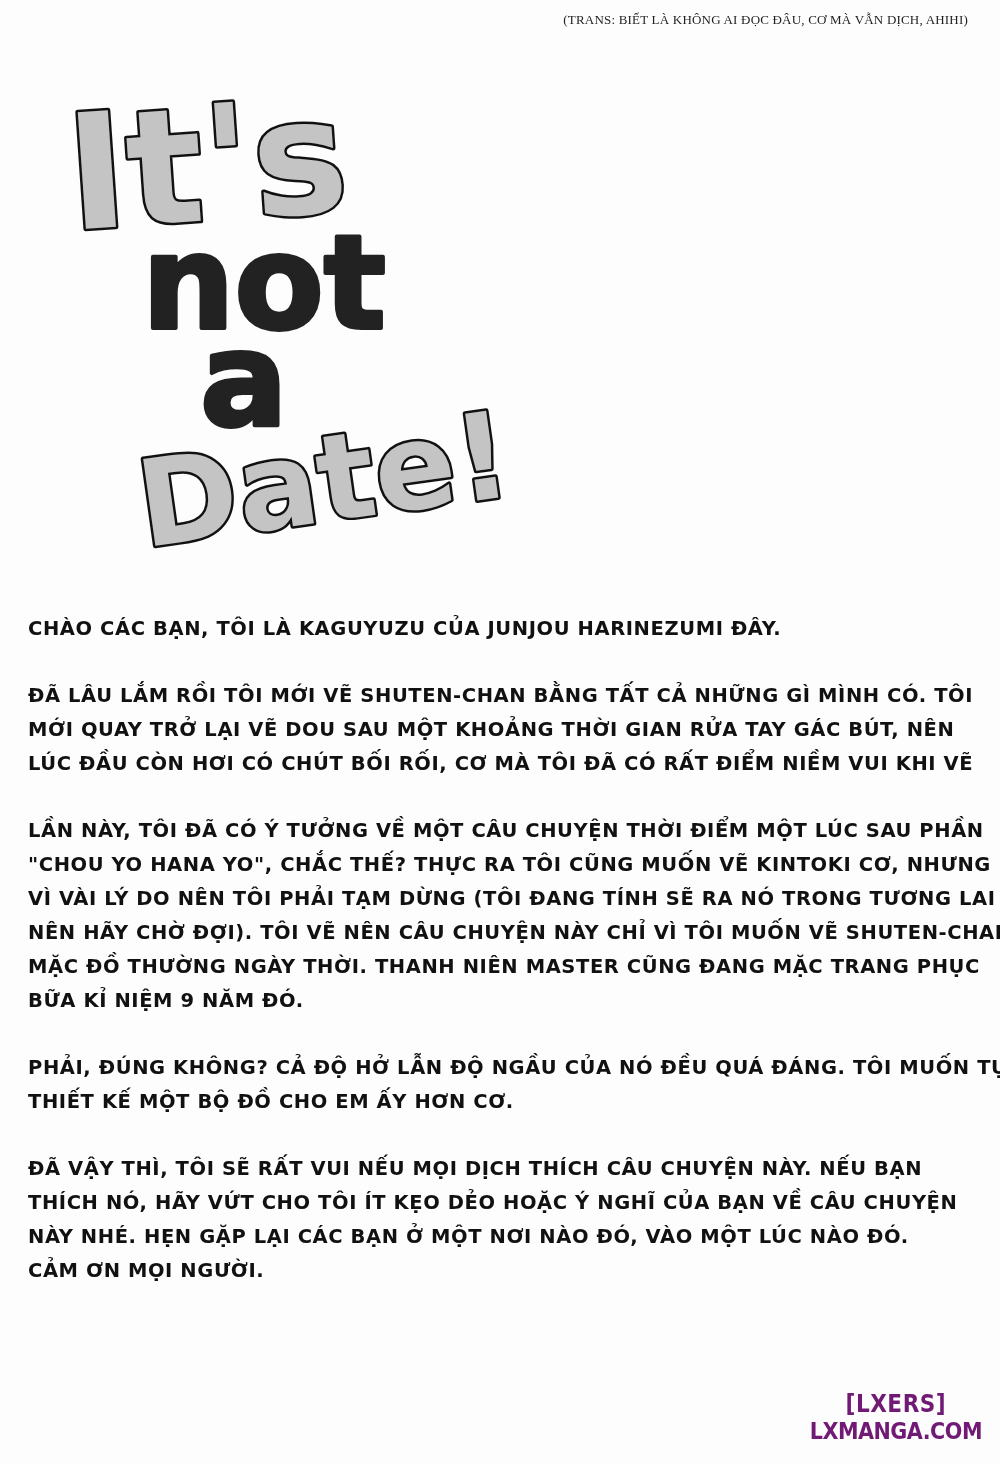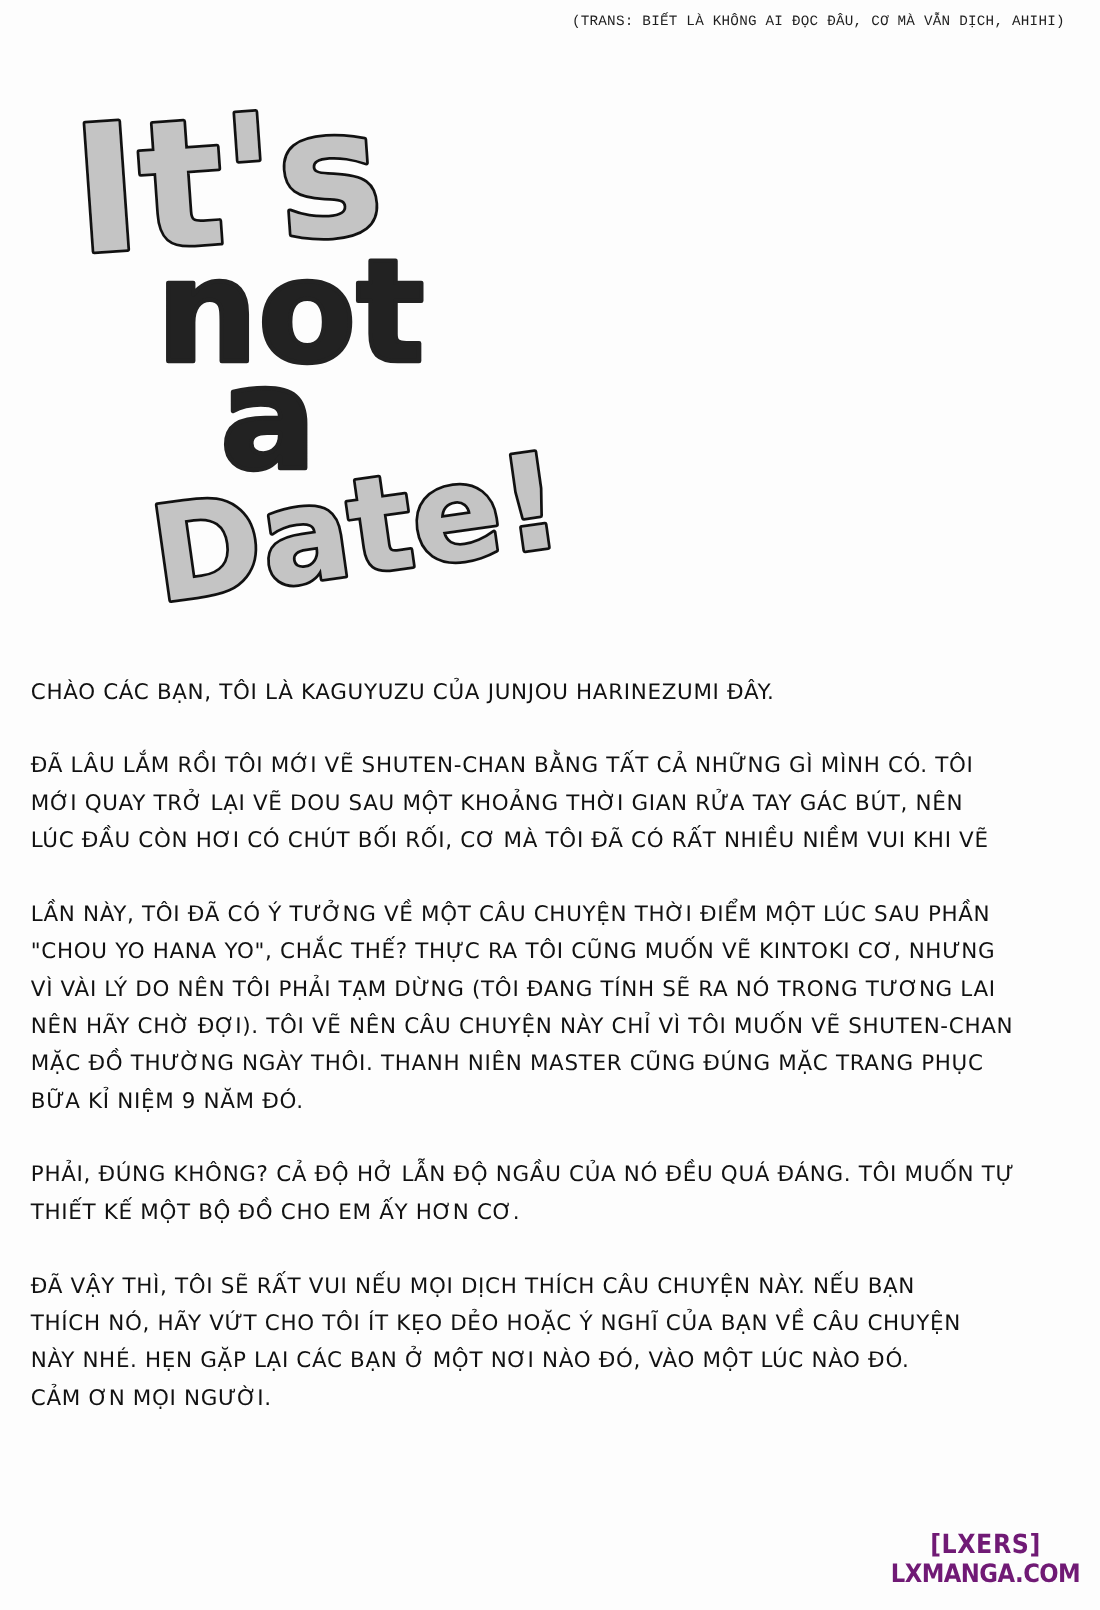--- a/index.html
+++ b/index.html
@@ -12,21 +12,21 @@
       height: 1464px;
       position: relative;
       overflow: hidden;
       font-family: "DejaVu Sans", sans-serif;
       color: #141414;
     }
     .trans-note {
       position: absolute;
       top: 12px;
       right: 32px;
-      font-family: Liberation Mono, monospace;
+      font-family: Liberation Serif, serif;
       font-size: 13px;
       letter-spacing: 0.2px;
       color: #1e1e1e;
       white-space: nowrap;
     }
     .title-art {
       position: absolute;
       left: 60px;
       top: 70px;
       width: 420px;
@@ -53,21 +53,21 @@
       stroke: #222;
       stroke-width: 4px;
       stroke-linejoin: round;
     }
     .body-text {
       position: absolute;
       left: 28px;
       top: 612px;
       width: 950px;
       font-family: "DejaVu Sans", sans-serif;
-      font-weight: normal;
+      font-weight: bold;
       font-size: 19.5px;
       line-height: 34px;
       letter-spacing: 0.6px;
       color: #111;
     }
     .para {
       margin: 0 0 33px 0;
     }
     .para .line {
       display: block;
@@ -113,28 +113,28 @@
   </svg>
 </div>
 
 <div class="body-text">
   <div class="para">
     <span class="line">CHÀO CÁC BẠN, TÔI LÀ KAGUYUZU CỦA JUNJOU HARINEZUMI ĐÂY.</span>
   </div>
   <div class="para">
     <span class="line">ĐÃ LÂU LẮM RỒI TÔI MỚI VẼ SHUTEN-CHAN BẰNG TẤT CẢ NHỮNG GÌ MÌNH CÓ. TÔI</span>
     <span class="line">MỚI QUAY TRỞ LẠI VẼ DOU SAU MỘT KHOẢNG THỜI GIAN RỬA TAY GÁC BÚT, NÊN</span>
-    <span class="line">LÚC ĐẦU CÒN HƠI CÓ CHÚT BỐI RỐI, CƠ MÀ TÔI ĐÃ CÓ RẤT NHIỀU NIỀM VUI KHI VẼ</span>
+    <span class="line">LÚC ĐẦU CÒN HƠI CÓ CHÚT BỐI RỐI, CƠ MÀ TÔI ĐÃ CÓ RẤT ĐIỂM NIỀM VUI KHI VẼ</span>
   </div>
   <div class="para">
     <span class="line">LẦN NÀY, TÔI ĐÃ CÓ Ý TƯỞNG VỀ MỘT CÂU CHUYỆN THỜI ĐIỂM MỘT LÚC SAU PHẦN</span>
     <span class="line">"CHOU YO HANA YO", CHẮC THẾ? THỰC RA TÔI CŨNG MUỐN VẼ KINTOKI CƠ, NHƯNG</span>
     <span class="line">VÌ VÀI LÝ DO NÊN TÔI PHẢI TẠM DỪNG (TÔI ĐANG TÍNH SẼ RA NÓ TRONG TƯƠNG LAI</span>
     <span class="line">NÊN HÃY CHỜ ĐỢI). TÔI VẼ NÊN CÂU CHUYỆN NÀY CHỈ VÌ TÔI MUỐN VẼ SHUTEN-CHAN</span>
-    <span class="line">MẶC ĐỒ THƯỜNG NGÀY THÔI. THANH NIÊN MASTER CŨNG ĐÚNG MẶC TRANG PHỤC</span>
+    <span class="line">MẶC ĐỒ THƯỜNG NGÀY THỜI. THANH NIÊN MASTER CŨNG ĐANG MẶC TRANG PHỤC</span>
     <span class="line">BỮA KỈ NIỆM 9 NĂM ĐÓ.</span>
   </div>
   <div class="para">
     <span class="line">PHẢI, ĐÚNG KHÔNG? CẢ ĐỘ HỞ LẪN ĐỘ NGẦU CỦA NÓ ĐỀU QUÁ ĐÁNG. TÔI MUỐN TỰ</span>
     <span class="line">THIẾT KẾ MỘT BỘ ĐỒ CHO EM ẤY HƠN CƠ.</span>
   </div>
   <div class="para">
     <span class="line">ĐÃ VẬY THÌ, TÔI SẼ RẤT VUI NẾU MỌI DỊCH THÍCH CÂU CHUYỆN NÀY. NẾU BẠN</span>
     <span class="line">THÍCH NÓ, HÃY VỨT CHO TÔI ÍT KẸO DẺO HOẶC Ý NGHĨ CỦA BẠN VỀ CÂU CHUYỆN</span>
     <span class="line">NÀY NHÉ. HẸN GẶP LẠI CÁC BẠN Ở MỘT NƠI NÀO ĐÓ, VÀO MỘT LÚC NÀO ĐÓ.</span>

